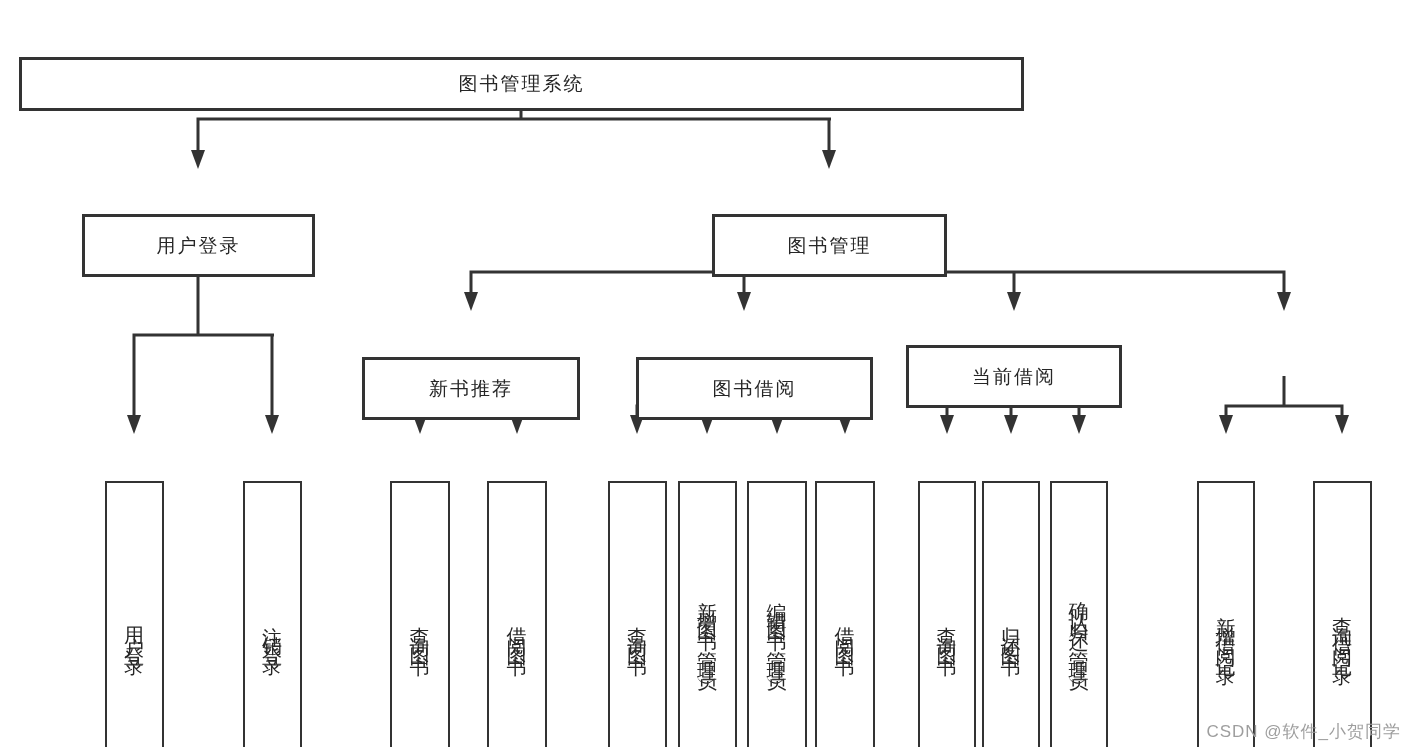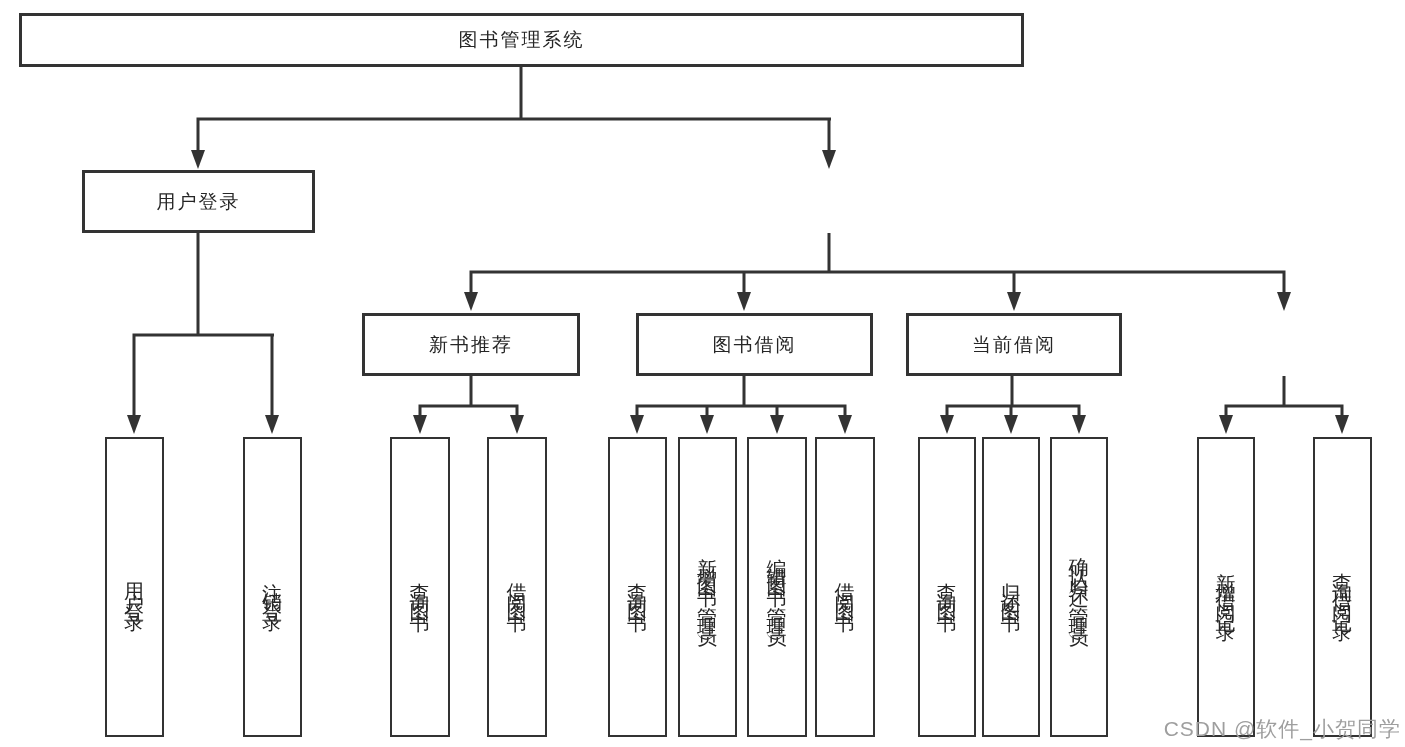--- a/index.html
+++ b/index.html
@@ -22,60 +22,61 @@
     box-sizing: border-box;
     background: #ffffff;
     border: 3px solid #333333;
     display: flex;
     align-items: center;
     justify-content: center;
     color: #262626;
     font-size: 19px;
     letter-spacing: 2px;
     z-index: 2;
+    margin-top: 44px;
   }
   .leaf { border-width: 2px; }
   .leaf .lbl {
     writing-mode: vertical-rl;
     text-orientation: mixed;
     letter-spacing: 10px;
     font-size: 20px;
     line-height: 1;
     white-space: nowrap;
   }
   
   .n-root      { left: 19px;  top: 13px;  width: 1005px; height: 54px; }
   
   .n-user      { left: 82px;  top: 170px; width: 233px;  height: 63px; }
   .n-mgmt      { left: 712px; top: 170px; width: 235px;  height: 63px; }
   
   .n-newbook   { left: 362px; top: 313px; width: 218px;  height: 63px; text-align: right; }
   .n-borrow    { left: 636px; top: 313px; width: 237px;  height: 63px; }
-  .n-current   { left: 906px; top: 313px; width: 216px;  height: 63px; }
+  .n-current   { left: 906px; top: 301px; width: 216px;  height: 63px; }
   .n-records   { left: 1176px;top: 313px; width: 216px;  height: 63px; }
   
   .leaf        { top: 437px; height: 300px; }
   .l-u1 { left: 105px;  width: 59px; }
   .l-u2 { left: 243px;  width: 59px; }
   .l-n1 { left: 390px;  width: 60px; }
   .l-n2 { left: 487px;  width: 60px; }
   .l-b1 { left: 608px;  width: 59px; }
   .l-b2 { left: 678px;  width: 59px; }
   .l-b3 { left: 747px;  width: 60px; }
   .l-b4 { left: 815px;  width: 60px; }
   .l-c1 { left: 918px;  width: 58px; }
   .l-c2 { left: 982px;  width: 58px; }
   .l-c3 { left: 1050px; width: 58px; }
   .l-r1 { left: 1197px; width: 58px; }
   .l-r2 { left: 1313px; width: 59px; }
   .watermark {
     position: absolute;
     right: 4px;
     bottom: 4px;
-    font-size: 21px;
+    font-size: 17px;
     letter-spacing: 1px;
     color: #9e9e9e;
     z-index: 3;
   }
 </style>
 </head>
 <body>
 
 <div class="canvas">
 
@@ -118,20 +119,23 @@
       <polygon points="1335,415 1349,415 1342,434"></polygon>
     </g>
   </svg>
 
   <div class="node n-root">
     <span class="lbl">图书管理系统</span>
   </div>
 
   <div class="node n-user">
     <span class="lbl">用户登录</span>
+  </div>
+  <div class="node n-mgmt">
+    <span class="lbl">图书管理</span>
   </div>
 
   <div class="node n-newbook">
     <span class="lbl">新书推荐</span>
   </div>
   <div class="node n-borrow">
     <span class="lbl">图书借阅</span>
   </div>
   <div class="node n-current">
     <span class="lbl">当前借阅</span>

